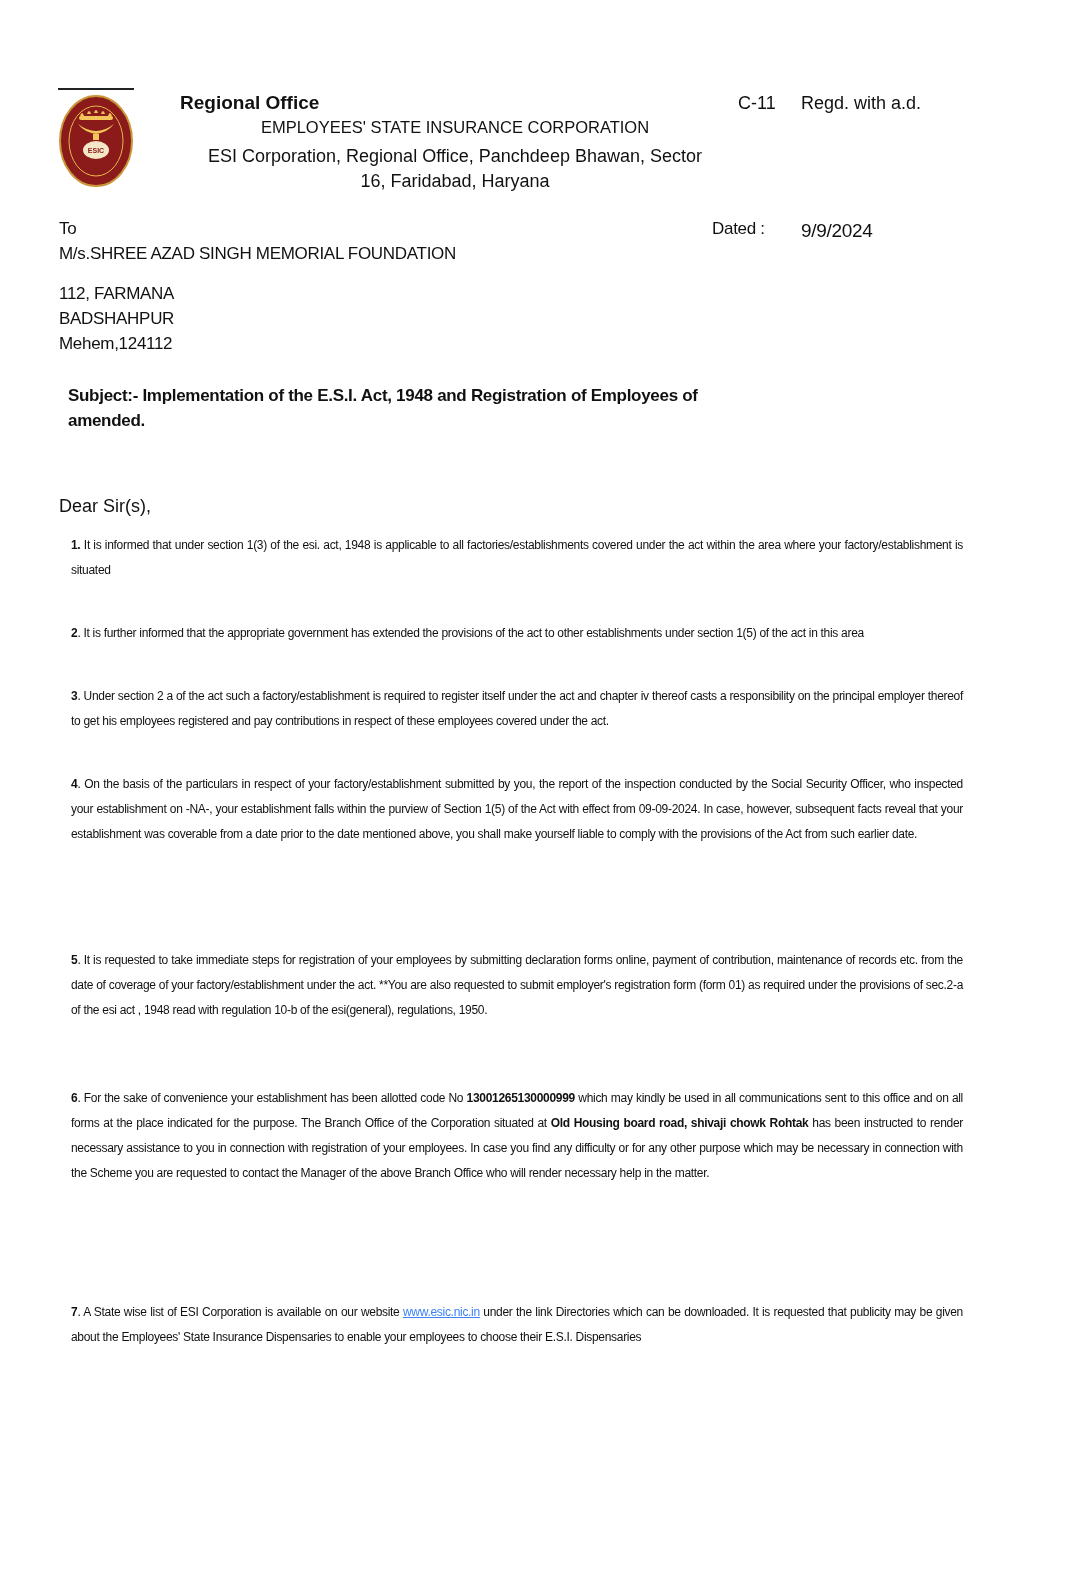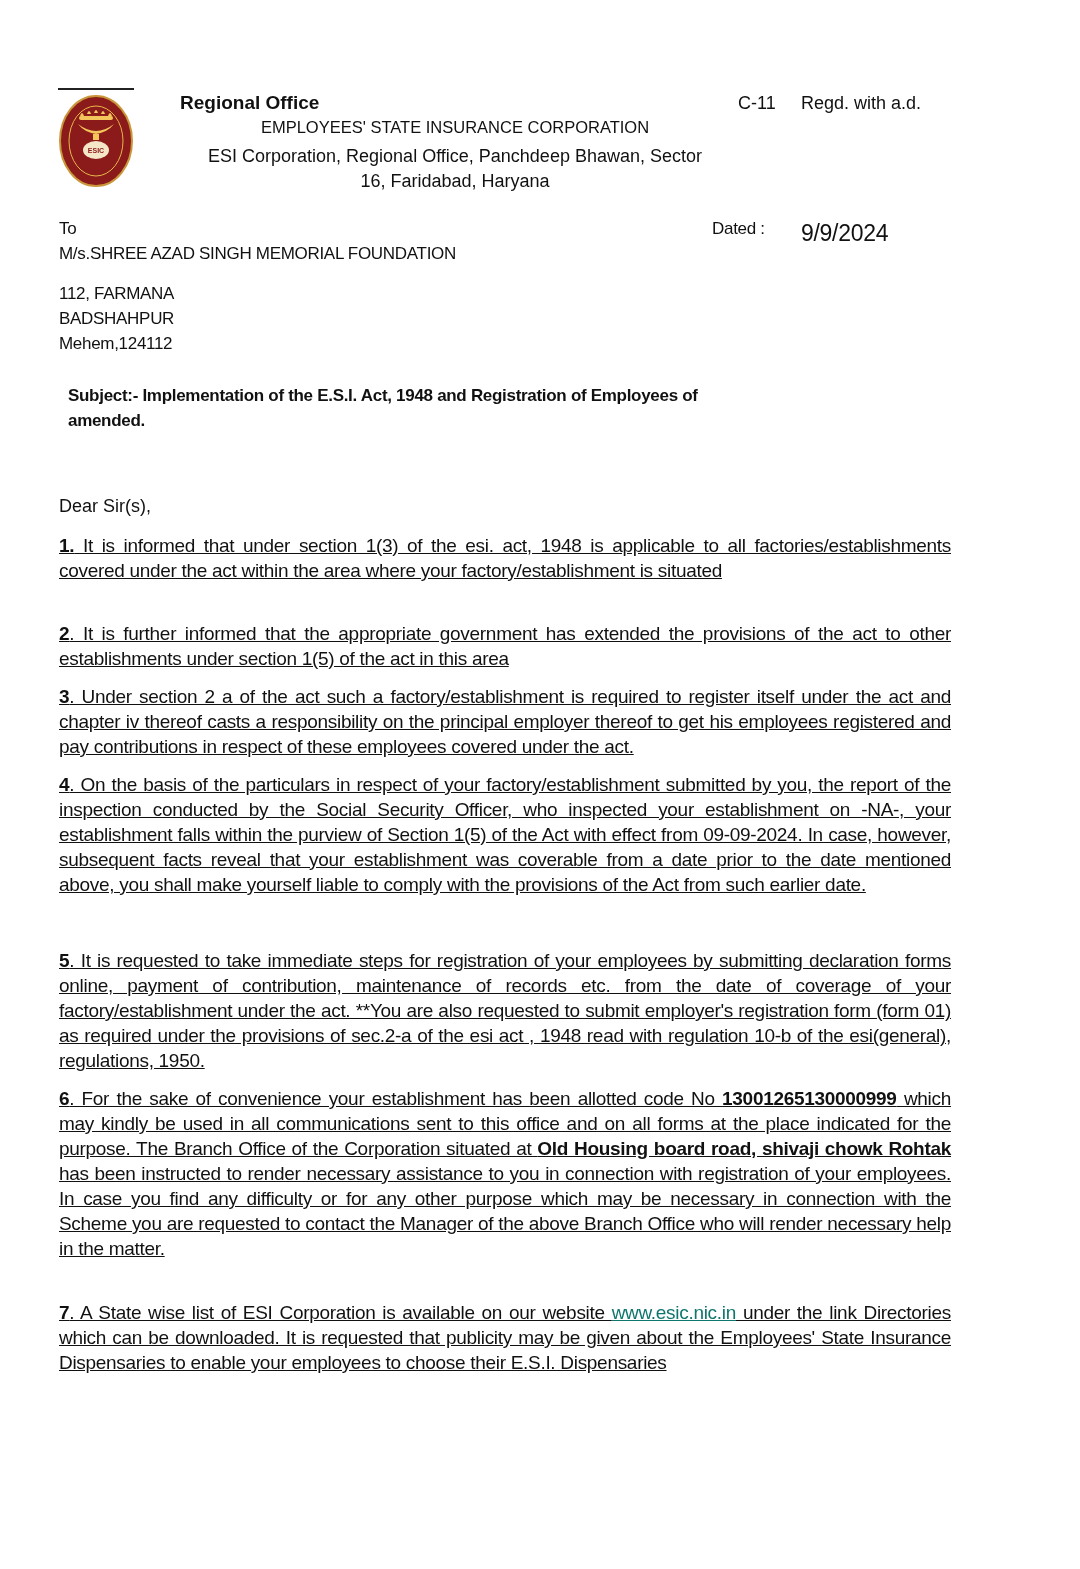--- a/index.html
+++ b/index.html
@@ -9,29 +9,29 @@
   .abs { position: absolute; }
   .topline { left: 58px; top: 88px; width: 76px; height: 2px; background: #222; }
   .logo { left: 58px; top: 94px; width: 76px; height: 94px; }
   .hdr-title { left: 180px; width: 550px; top: 92px; text-align: left; font-size: 19px; font-weight: bold; }
   .hdr-org { left: 180px; width: 550px; top: 118px; text-align: center; font-size: 16.5px; }
   .hdr-addr { left: 180px; width: 550px; top: 144px; text-align: center; font-size: 18px; line-height: 25px; }
   .c11 { left: 738px; top: 93px; font-size: 18px; }
   .regd { left: 801px; top: 93px; font-size: 18px; }
   .to { left: 59px; top: 219px; font-size: 17px; }
   .dated-lbl { left: 712px; top: 219px; font-size: 17px; }
-  .dated-val { left: 801px; top: 220px; font-size: 23px; }
+  .dated-val { left: 801px; top: 220px; font-size: 19px; }
   .addr { left: 59px; font-size: 17px; }
   .subject { left: 68px; top: 383px; width: 740px; font-size: 17px; font-weight: bold; line-height: 25px; }
   .subject .l2 { padding-left: 76px; display:block; }
   .greet { left: 59px; top: 496px; font-size: 18px; }
-  .para { left: 59px; width: 892px; font-size: 19px; line-height: 25px; text-align: justify; text-align-last: left; text-decoration: underline; }
+  .para { left: 71px; width: 892px; font-size: 12px; line-height: 25px; text-align: justify; text-align-last: left; }
   .para .num { font-weight: bold; }
   b { font-weight: bold; }
-  .link { text-decoration: underline; color: #0f766e; }
+  .link { text-decoration: underline; color: #3b82f6; }
 </style>
 </head>
 <body>
 
 <div class="abs topline"></div>
 
 <div class="abs logo">
   <svg width="76" height="94" viewBox="0 0 76 94">
     <ellipse cx="38" cy="47" rx="36" ry="45" fill="#8b1a1a" stroke="#c9963a" stroke-width="2"></ellipse>
     <ellipse cx="38" cy="47" rx="27" ry="35" fill="none" stroke="#e8b84a" stroke-width="1"></ellipse>

